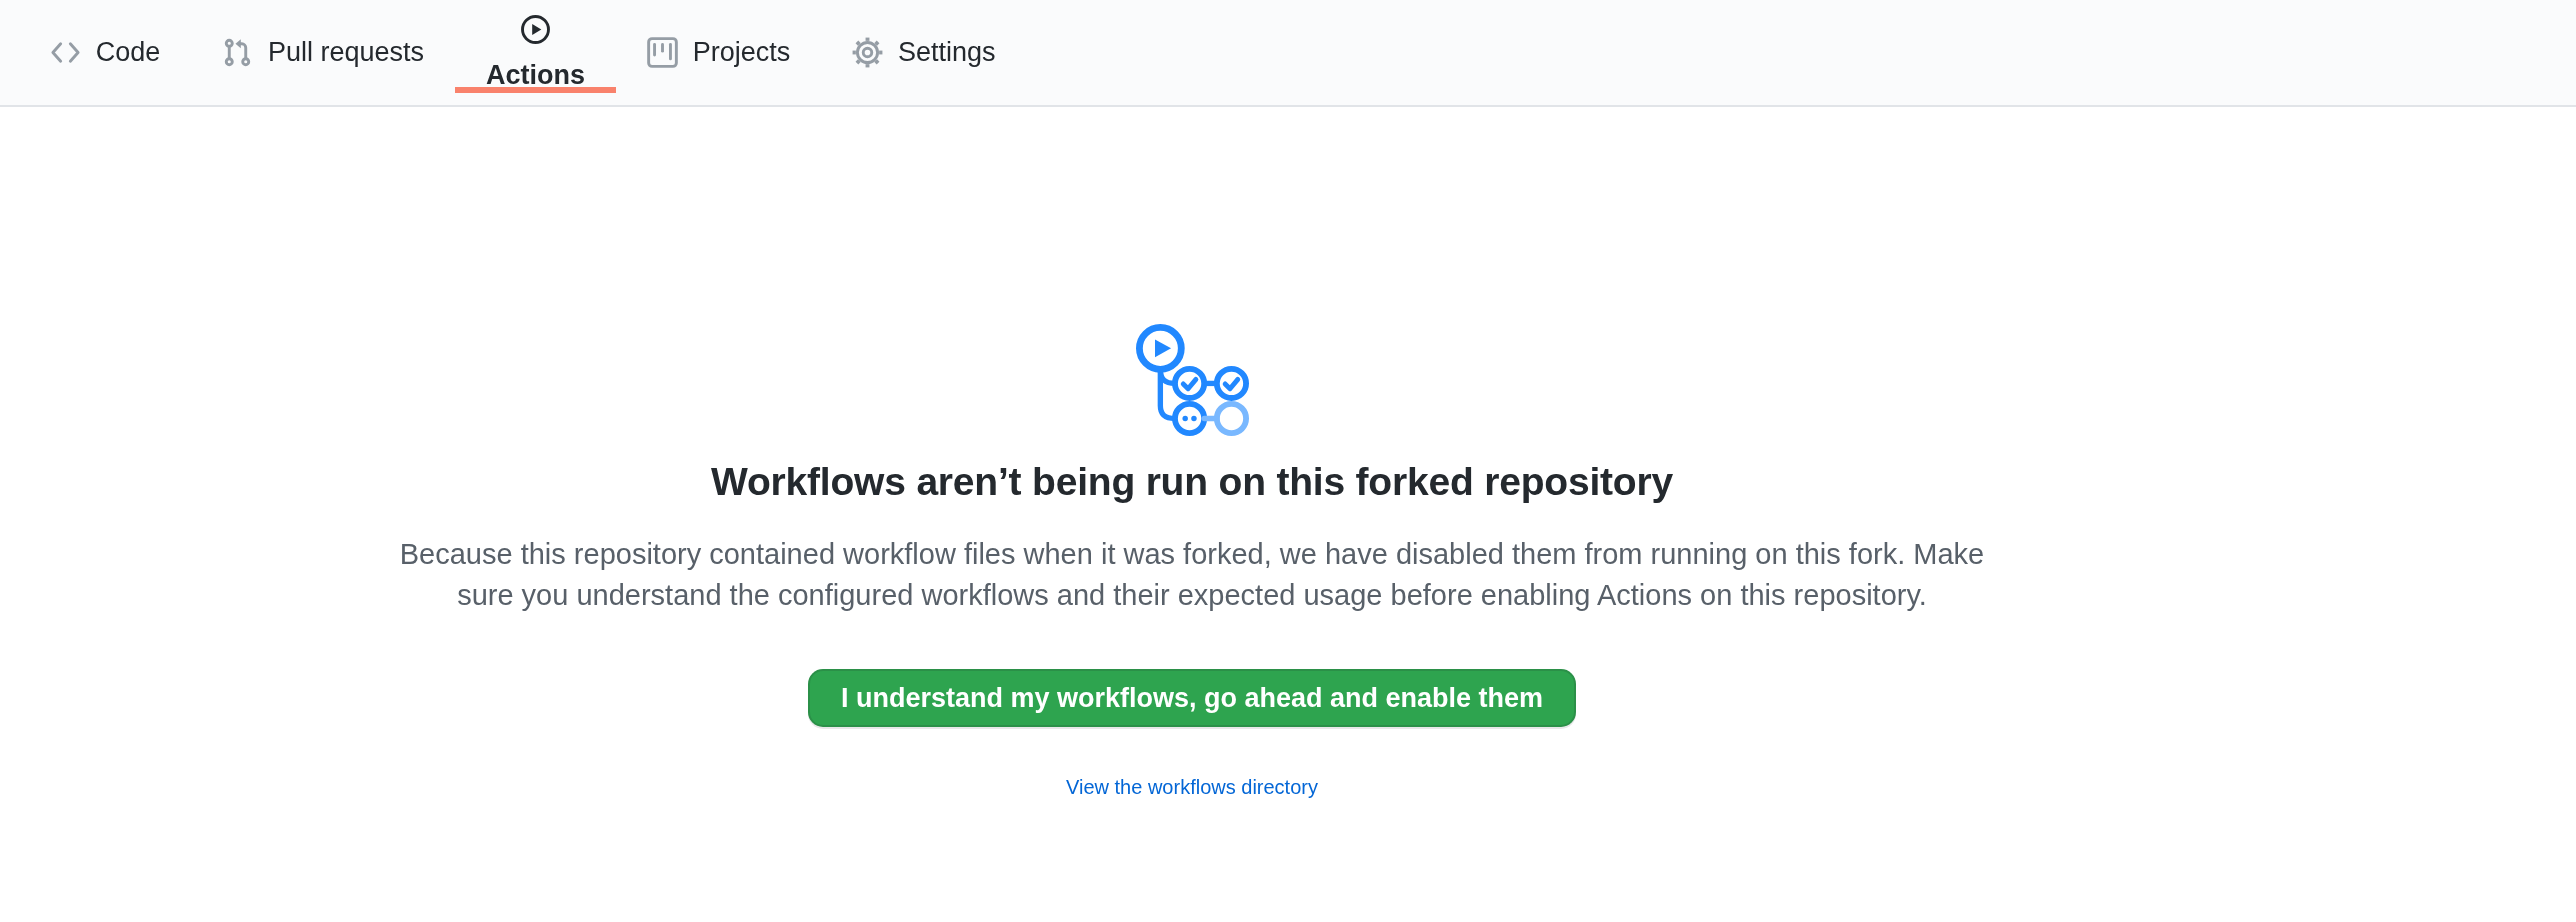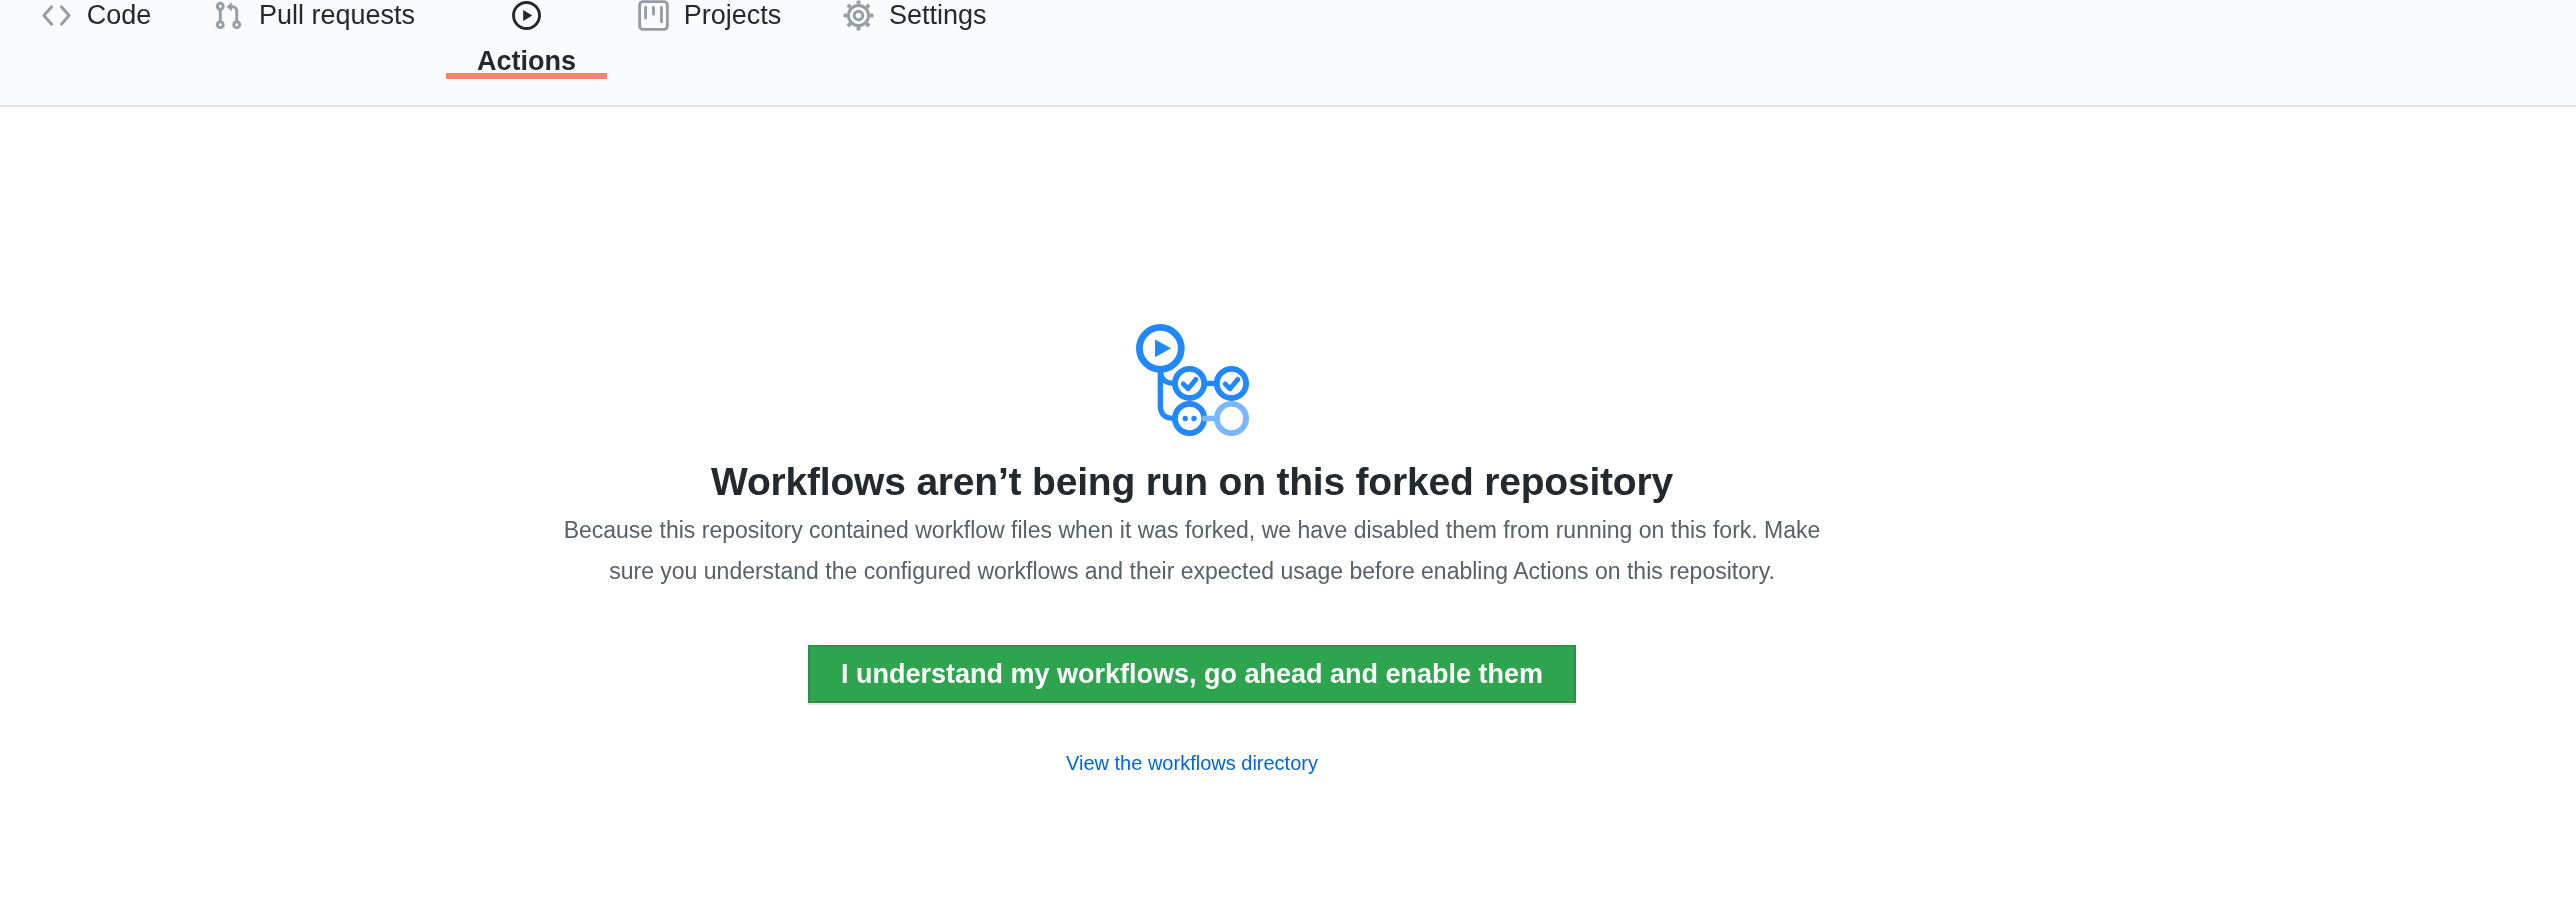--- a/index.html
+++ b/index.html
@@ -11,25 +11,25 @@
   }
   *{box-sizing:border-box;margin:0;padding:0;}
   html,body{background:#ffffff;}
   body{
     width:2576px;height:923px;overflow:hidden;
     font-family:"Liberation Sans", sans-serif;
     color:#24292e;
   }
   
   .repo-nav{
-    display:flex;align-items:flex-start;
+    display:flex;align-items:center;
     height:107px;
     background:#fafbfc;
     border-bottom:2px solid #e1e4e8;
-    padding-left:10px;
+    padding-left:19px;
   }
   .tab{
     position:relative;
     display:flex;align-items:center;
     gap:14.7px;
     padding:0 31px;
     font-size:27px;
     color:#24292e;
     text-decoration:none;
     cursor:pointer;
@@ -59,37 +59,37 @@
   .wf-sc{stroke:var(--accent_blue);fill:none;stroke-linecap:round;stroke-linejoin:round;}
   .wf-sl{stroke:var(--accent_blue_light);fill:none;stroke-linecap:round;}
   .title{
     margin-top:23px;
     font-size:39px;
     font-weight:700;
     letter-spacing:-0.2px;
     color:#24292e;
   }
   .desc{
-    margin-top:6px;
-    font-size:23px;
+    margin-top:30px;
+    font-size:29px;
     line-height:41px;
     color:#586069;
   }
   .desc .desc-line{display:block;white-space:nowrap;}
   .enable-btn{
     margin-top:53px;
     height:58px;
     padding:0 31px;
     font-family:inherit;
     font-size:27px;
     font-weight:700;
     color:#ffffff;
     background:var(--button_green);
     border:2px solid rgba(27,31,35,0.15);
-    border-radius:0;
+    border-radius:15px;
     box-shadow:0 2px 0 rgba(27,31,35,0.1);
     cursor:pointer;
   }
   .link-row{margin-top:49px;}
   .wf-link{
     font-size:20px;
     color:var(--link_blue);
     text-decoration:none;
     cursor:pointer;
   }

